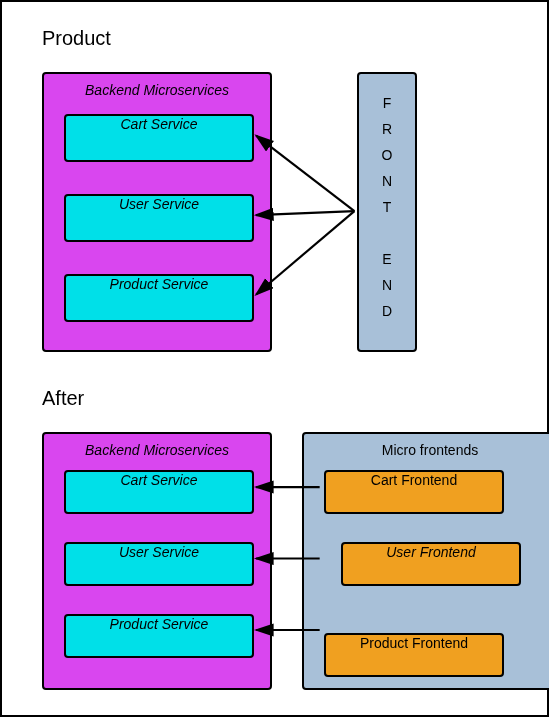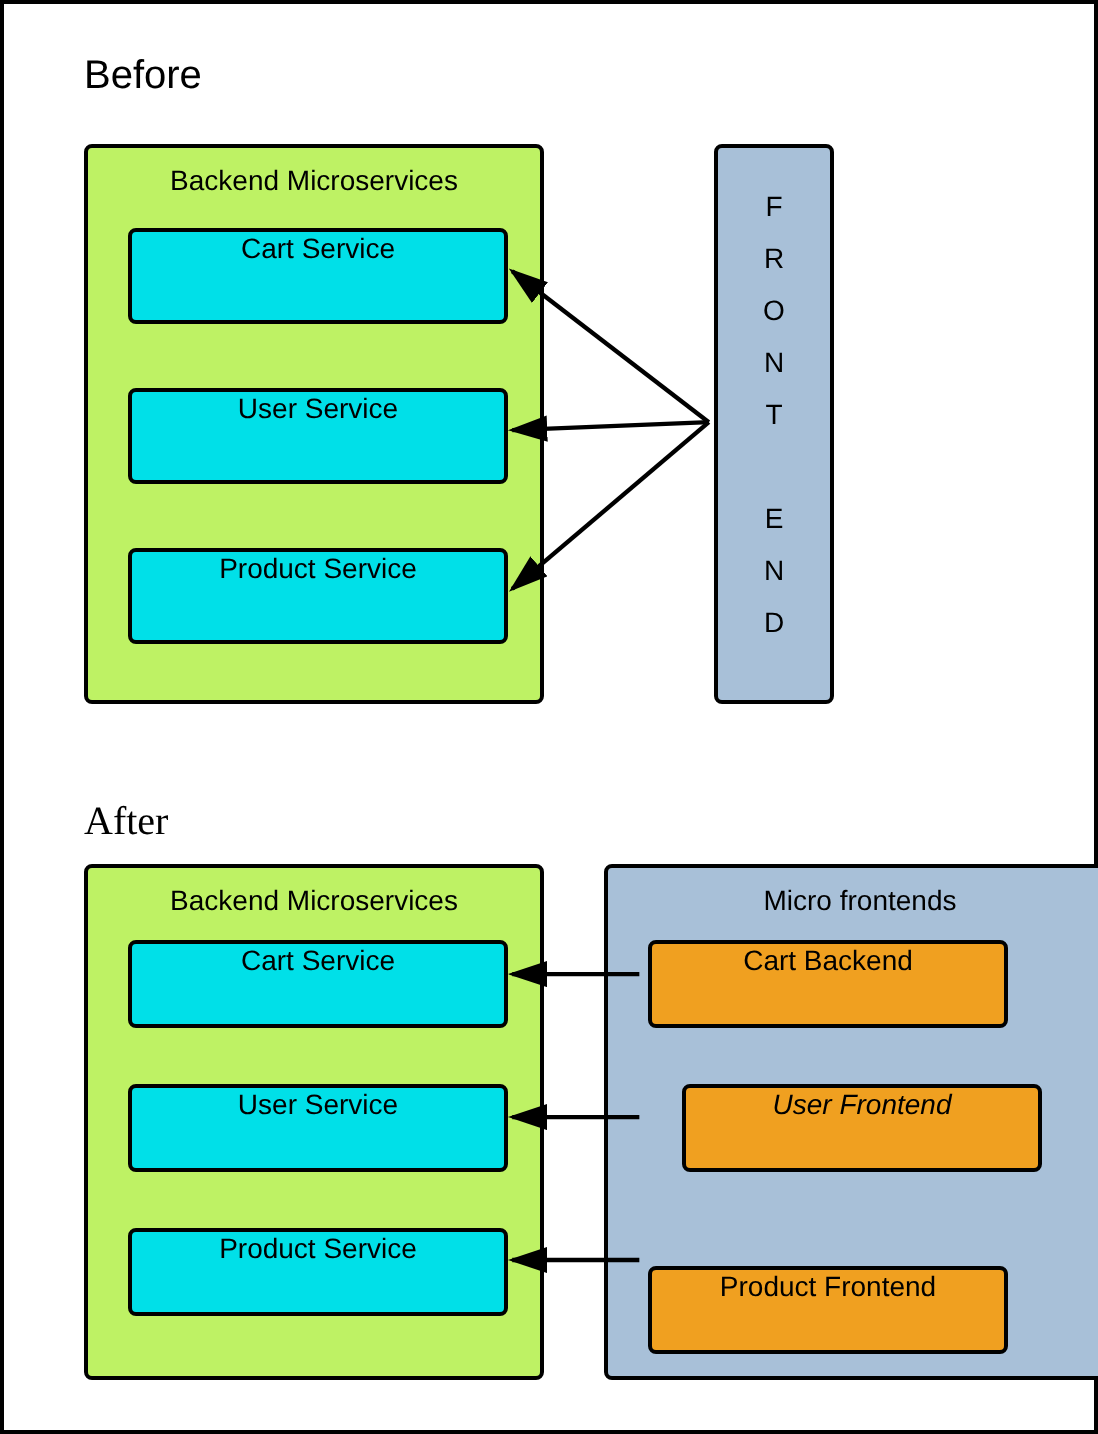--- a/index.html
+++ b/index.html
@@ -43,21 +43,21 @@
     position: absolute;
     box-sizing: border-box;
     border: 2px solid #000;
     border-radius: 4px;
     display: flex;
     align-items: flex-start;
     justify-content: center;
     font-size: 14px;
   }
   .cyan  { background: #00e0e8; }
-  .green { background: #bef264; }
+  .green { background: #d946ef; font-style: italic; }
   .blue  { background: #a8c0d8; }
   .orange{ background: #f0a020; }
   .frontend-vert {
     position: absolute;
     display: flex;
     align-items: center;
     justify-content: center;
   }
   .frontend-vert .letters {
     writing-mode: vertical-rl;
@@ -72,21 +72,21 @@
     width: 100%;
     height: 100%;
     pointer-events: none;
   }
 </style>
 </head>
 <body>
 
 <div class="page">
 
-  <div class="sect-title" style="left:40px; top:25px;">Before</div>
+  <div class="sect-title" style="left:40px; top:25px;">Product</div>
 
   <div class="panel green" style="left:40px; top:70px; width:230px; height:280px;">
     <div class="panel-title">Backend Microservices</div>
 
     <div class="svc cyan" style="left:20px; top:40px; width:190px; height:48px;">
       <span>Cart Service</span>
     </div>
     <div class="svc cyan" style="left:20px; top:120px; width:190px; height:48px;">
       <span>User Service</span>
     </div>
@@ -104,41 +104,41 @@
       <marker id="ah1" markerWidth="10" markerHeight="10" refX="8" refY="3" orient="auto">
         <path d="M0,0 L9,3 L0,6 Z" fill="#000"></path>
       </marker>
     </defs>
 
     <line x1="355" y1="210" x2="256" y2="134" stroke="#000" stroke-width="2.2" marker-end="url(#ah1)"></line>
     <line x1="355" y1="210" x2="256" y2="214" stroke="#000" stroke-width="2.2" marker-end="url(#ah1)"></line>
     <line x1="355" y1="210" x2="256" y2="294" stroke="#000" stroke-width="2.2" marker-end="url(#ah1)"></line>
   </svg>
 
-  <div class="sect-title" style="left:40px; top:398px;font-family:Liberation Serif, serif;">After</div>
+  <div class="sect-title" style="left:40px; top:385px;">After</div>
 
   <div class="panel green" style="left:40px; top:430px; width:230px; height:258px;">
     <div class="panel-title">Backend Microservices</div>
 
     <div class="svc cyan" style="left:20px; top:36px; width:190px; height:44px;">
       <span>Cart Service</span>
     </div>
     <div class="svc cyan" style="left:20px; top:108px; width:190px; height:44px;">
       <span>User Service</span>
     </div>
     <div class="svc cyan" style="left:20px; top:180px; width:190px; height:44px;">
       <span>Product Service</span>
     </div>
   </div>
 
   <div class="panel blue" style="left:300px; top:430px; width:256px; height:258px;">
     <div class="panel-title">Micro frontends</div>
 
     <div class="svc orange" style="left:20px; top:36px; width:180px; height:44px;">
-      <span>Cart Backend</span>
+      <span>Cart Frontend</span>
     </div>
     <div class="svc orange" style="left:37px; top:108px; width:180px; height:44px;font-style:italic;">
       <span>User Frontend</span>
     </div>
     <div class="svc orange" style="left:20px; top:180px; width:180px; height:44px;margin-top:19px;">
       <span>Product Frontend</span>
     </div>
   </div>
 
   <svg class="arrows" viewBox="0 0 549 717">

